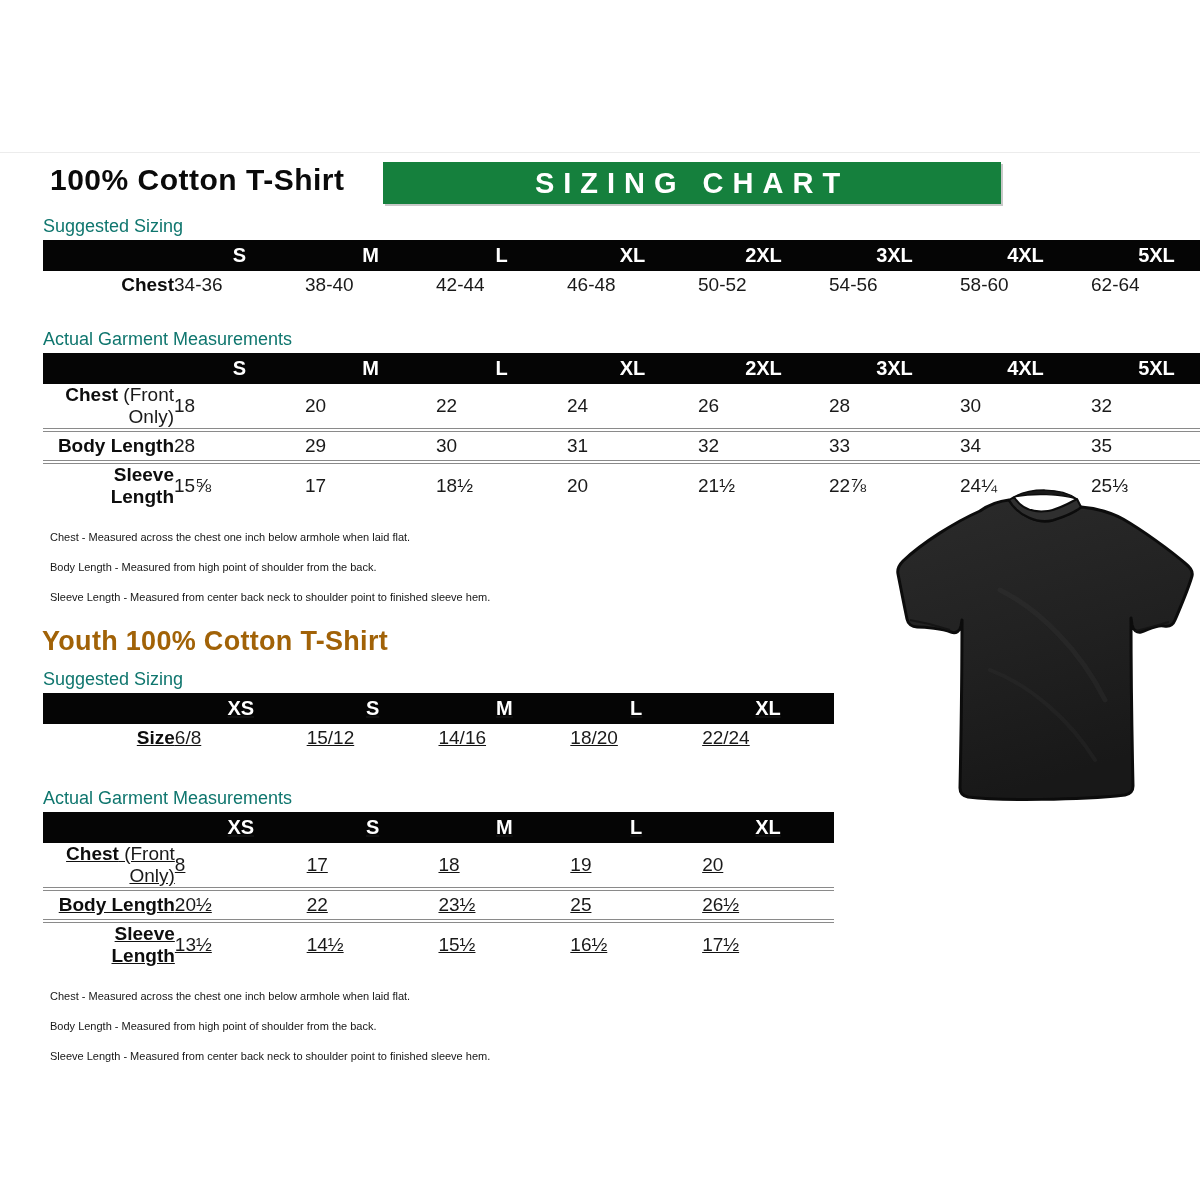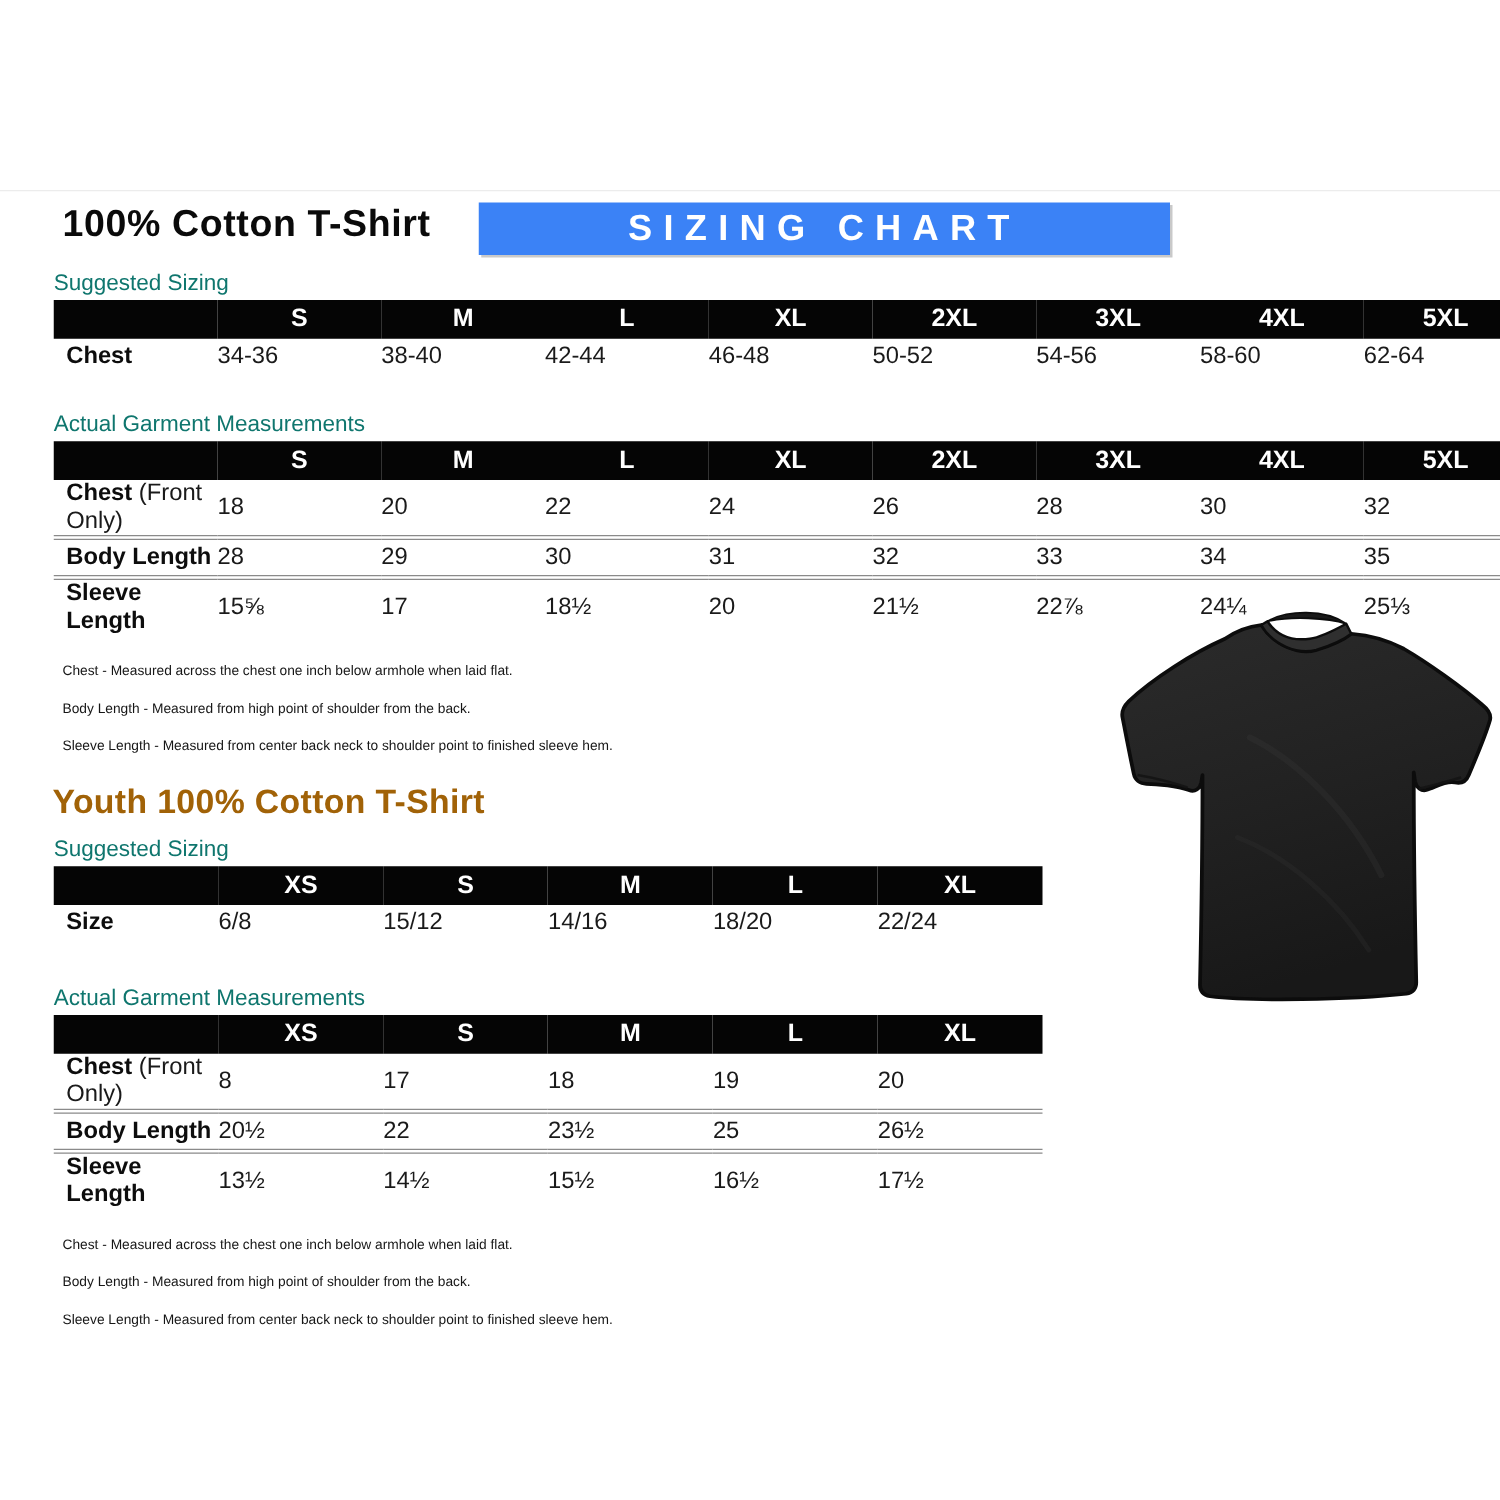--- a/index.html
+++ b/index.html
@@ -11,41 +11,41 @@
   .topline{position:absolute;top:152px;left:0;width:1200px;border-top:1px solid #ececec;}
   .sheet{position:absolute;top:160px;left:0;width:1200px;margin-left:36px;}
 
   
   .header-row{display:flex;align-items:flex-start;height:50px;}
   .page-title{
     width:333px;padding-left:14px;font-size:30px;font-weight:700;
     letter-spacing:0.5px;line-height:40px;white-space:nowrap;color:#0a0a0a;
   }
   .banner{
-    width:553px;height:42px;margin-top:2px;background:#3b82f6;color:#fff;
+    width:618px;height:42px;margin-top:2px;background:#15803d;color:#fff;
     display:flex;align-items:center;justify-content:center;
     font-size:29px;font-weight:700;letter-spacing:9px;
     box-shadow:2px 2px 0 #c9c9c9;
   }
 
   .section-label{font-size:18px;color:#0f766e;margin:6px 0 3px 7px;}
 
   table.size-table{
     border-collapse:collapse;table-layout:fixed;margin-left:7px;
   }
   table.adult{width:1179px;}
-  table.youth{width:791px;}
+  table.youth{width:791px;text-decoration:underline;}
   .size-table thead th{
     background:#050505;color:#ffffff;font-weight:700;font-size:20px;
     height:31px;text-align:center;padding:0;
   }
   .size-table tbody td{
     font-size:19px;height:28px;text-align:left;padding:0;color:#1a1a1a;
   }
-  .size-table td.row-label{text-align:left;padding-left:10px;}
+  .size-table td.row-label{text-align:right;padding-left:10px;}
   .size-table td.row-label .lbl{font-weight:700;color:#0d0d0d;}
   .size-table td.row-label .sfx{font-weight:400;}
   .size-table.lined tbody tr + tr td{border-top:4px double #8a8a8a;}
 
   .notes{margin:14px 0 0 14px;}
   .note-line{font-size:11px;line-height:30px;color:#161616;}
 
   .youth-title{
     margin:14px 0 0 6px;font-size:27px;font-weight:700;color:#a16207;letter-spacing:0.3px;
   }

